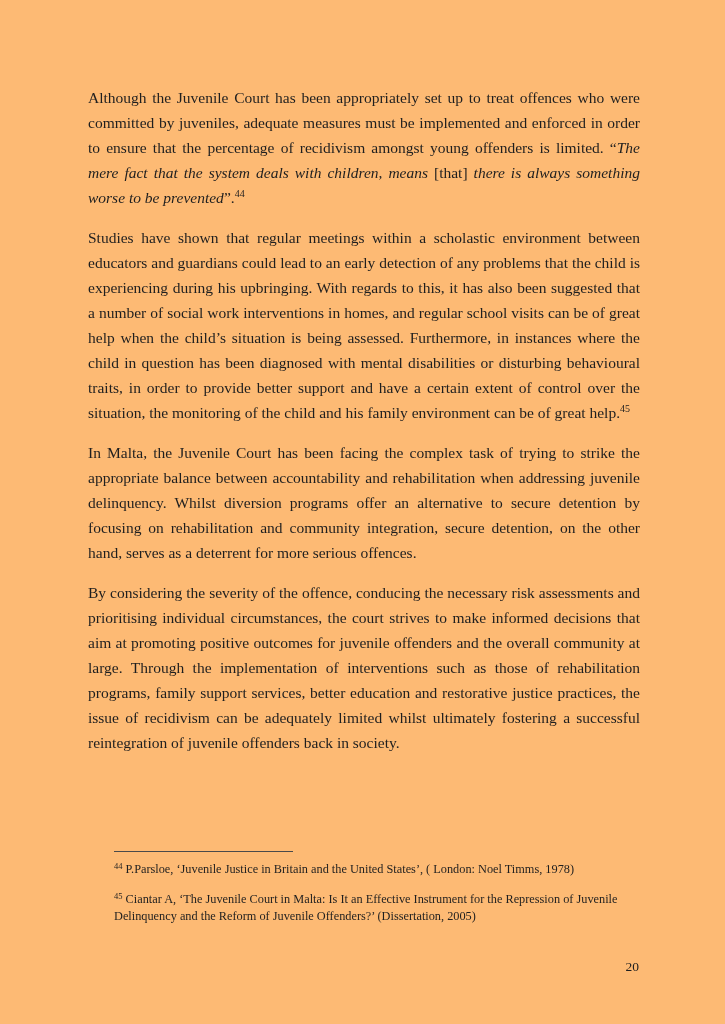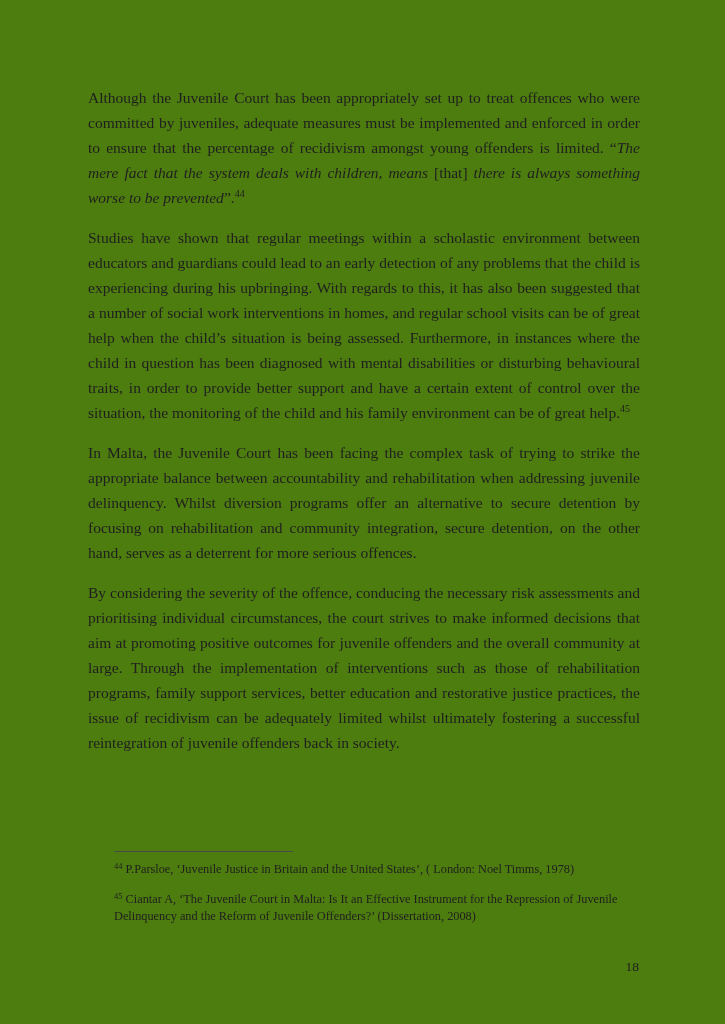--- a/index.html
+++ b/index.html
@@ -1,21 +1,21 @@
 <!DOCTYPE html>
 <html><head>
 <meta charset="utf-8">
 <style>
   * { box-sizing: border-box; }
   html, body { margin: 0; padding: 0; background: #ffffff; }
   .page {
     position: relative;
     width: 725px;
     height: 1024px;
-    background: #4d7c0f;
+    background: #fdba74;
     font-family: "Liberation Serif", "DejaVu Serif", serif;
     color: #1f1f1f;
     overflow: hidden;
   }
   .body-text {
     position: absolute;
     left: 88px;
     top: 85px;
     width: 552px;
   }
@@ -81,18 +81,18 @@
 
     <p><span>By considering the severity of the offence, conducing the necessary risk assessments and prioritising individual circumstances, the court strives to make informed decisions that aim at promoting positive outcomes for juvenile offenders and the overall community at large. Through the implementation of interventions such as those of rehabilitation programs, family support services, better education and restorative justice practices, the issue of recidivism can be adequately limited whilst ultimately fostering a successful reintegration of juvenile offenders back in society.</span></p>
 
   </div>
 
   <div class="footnotes">
     <div class="fn-separator"></div>
 
     <div class="footnote"><sup class="fnref">44</sup> <span>P.Parsloe, ‘Juvenile Justice in Britain and the United States’, ( London: Noel Timms, 1978)</span></div>
 
-    <div class="footnote"><sup class="fnref">45</sup> <span>Ciantar A, ‘The Juvenile Court in Malta: Is It an Effective Instrument for the Repression of Juvenile Delinquency and the Reform of Juvenile Offenders?’ (Dissertation, 2008)</span></div>
+    <div class="footnote"><sup class="fnref">45</sup> <span>Ciantar A, ‘The Juvenile Court in Malta: Is It an Effective Instrument for the Repression of Juvenile Delinquency and the Reform of Juvenile Offenders?’ (Dissertation, 2005)</span></div>
   </div>
 
-  <div class="page-number">18</div>
+  <div class="page-number">20</div>
 
 </div>
 
 </body></html>

